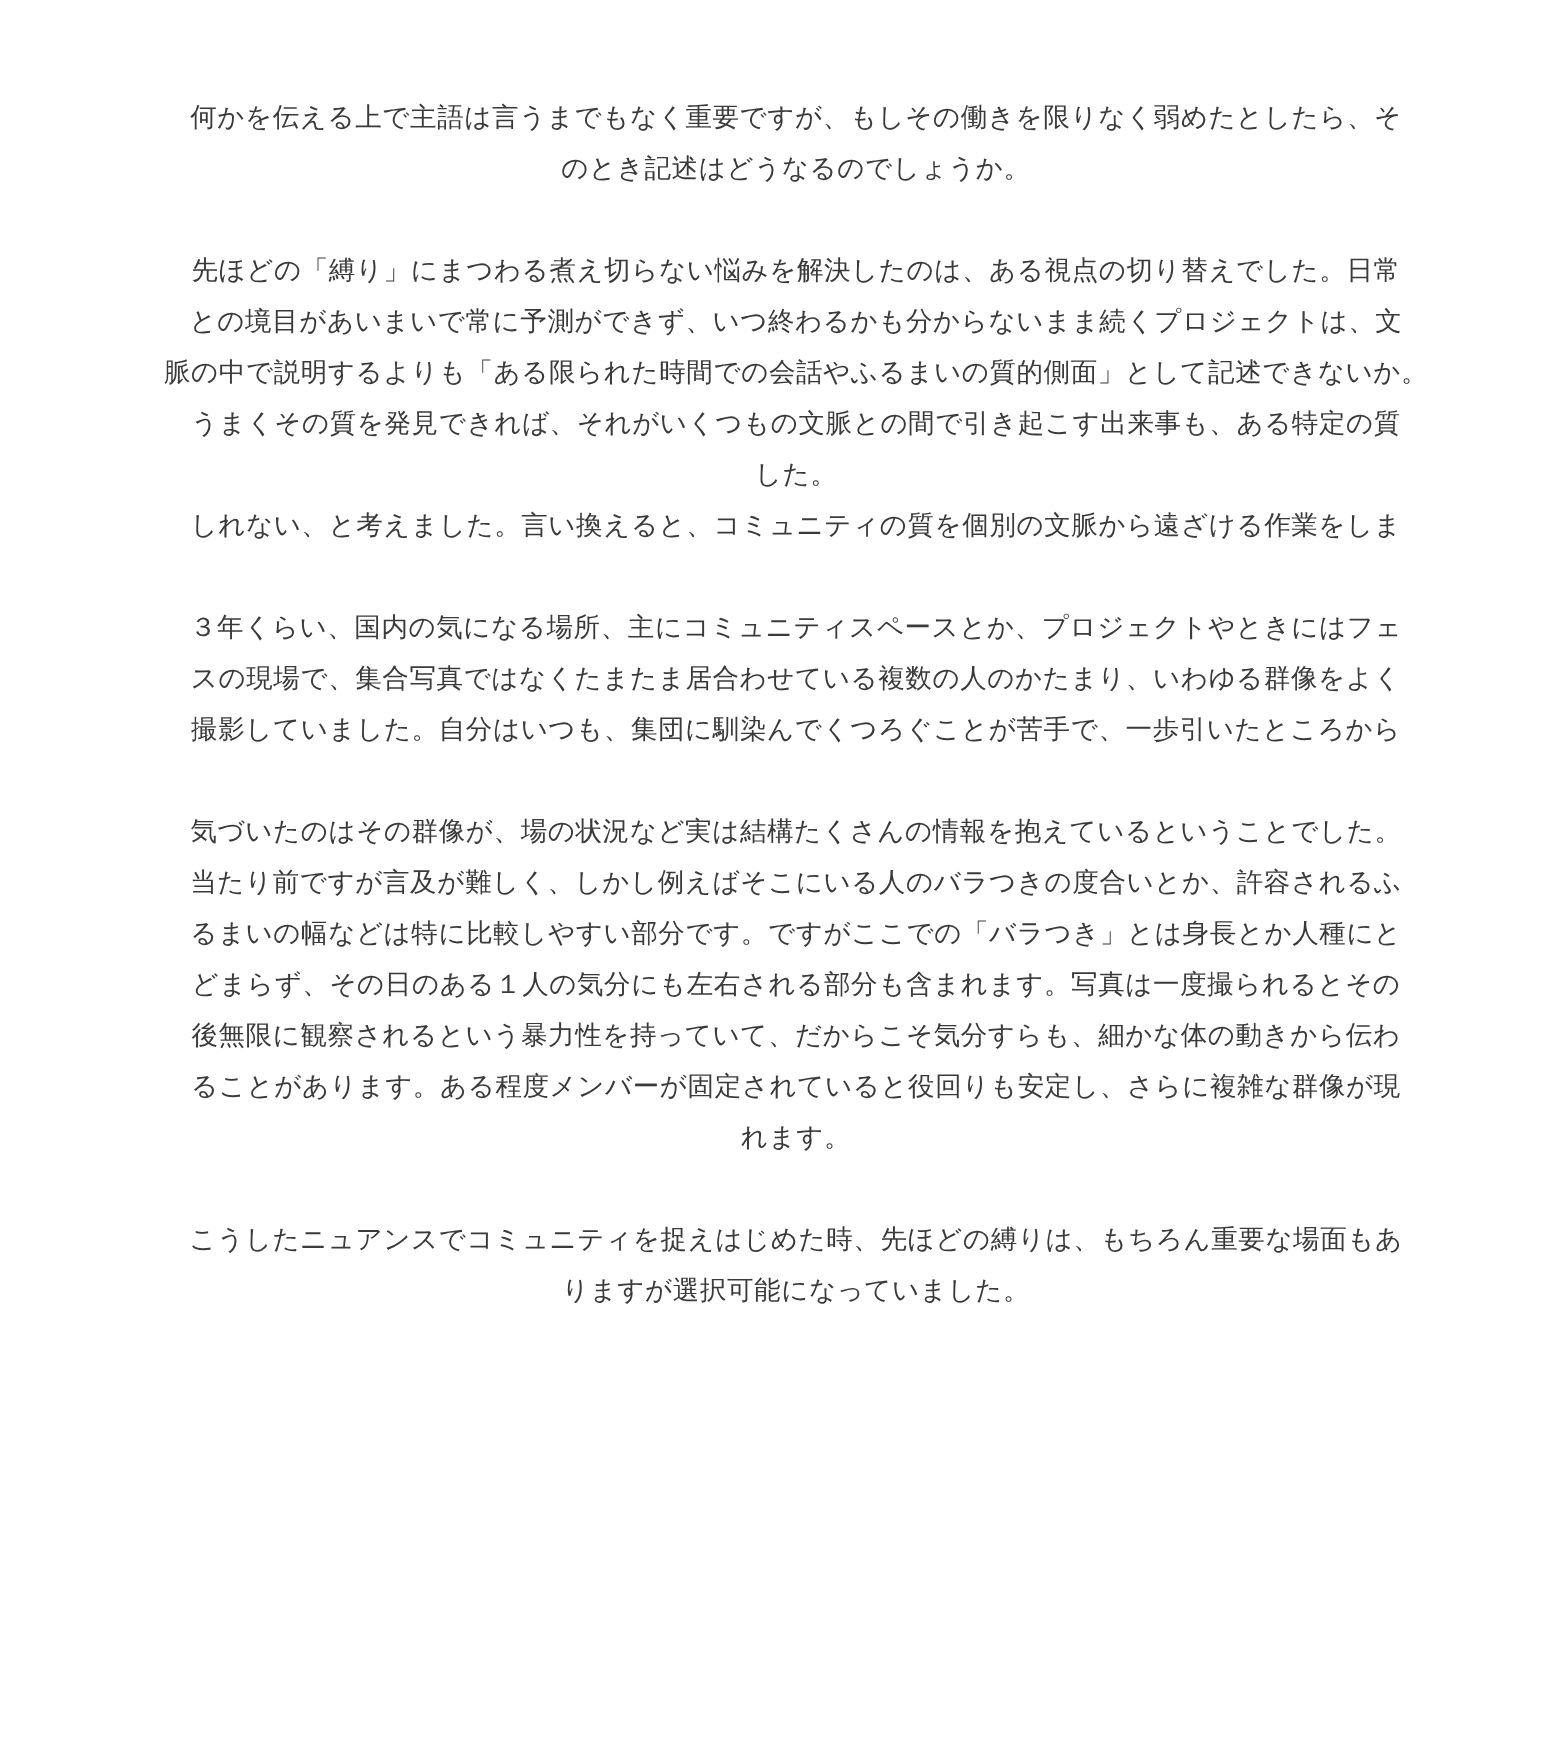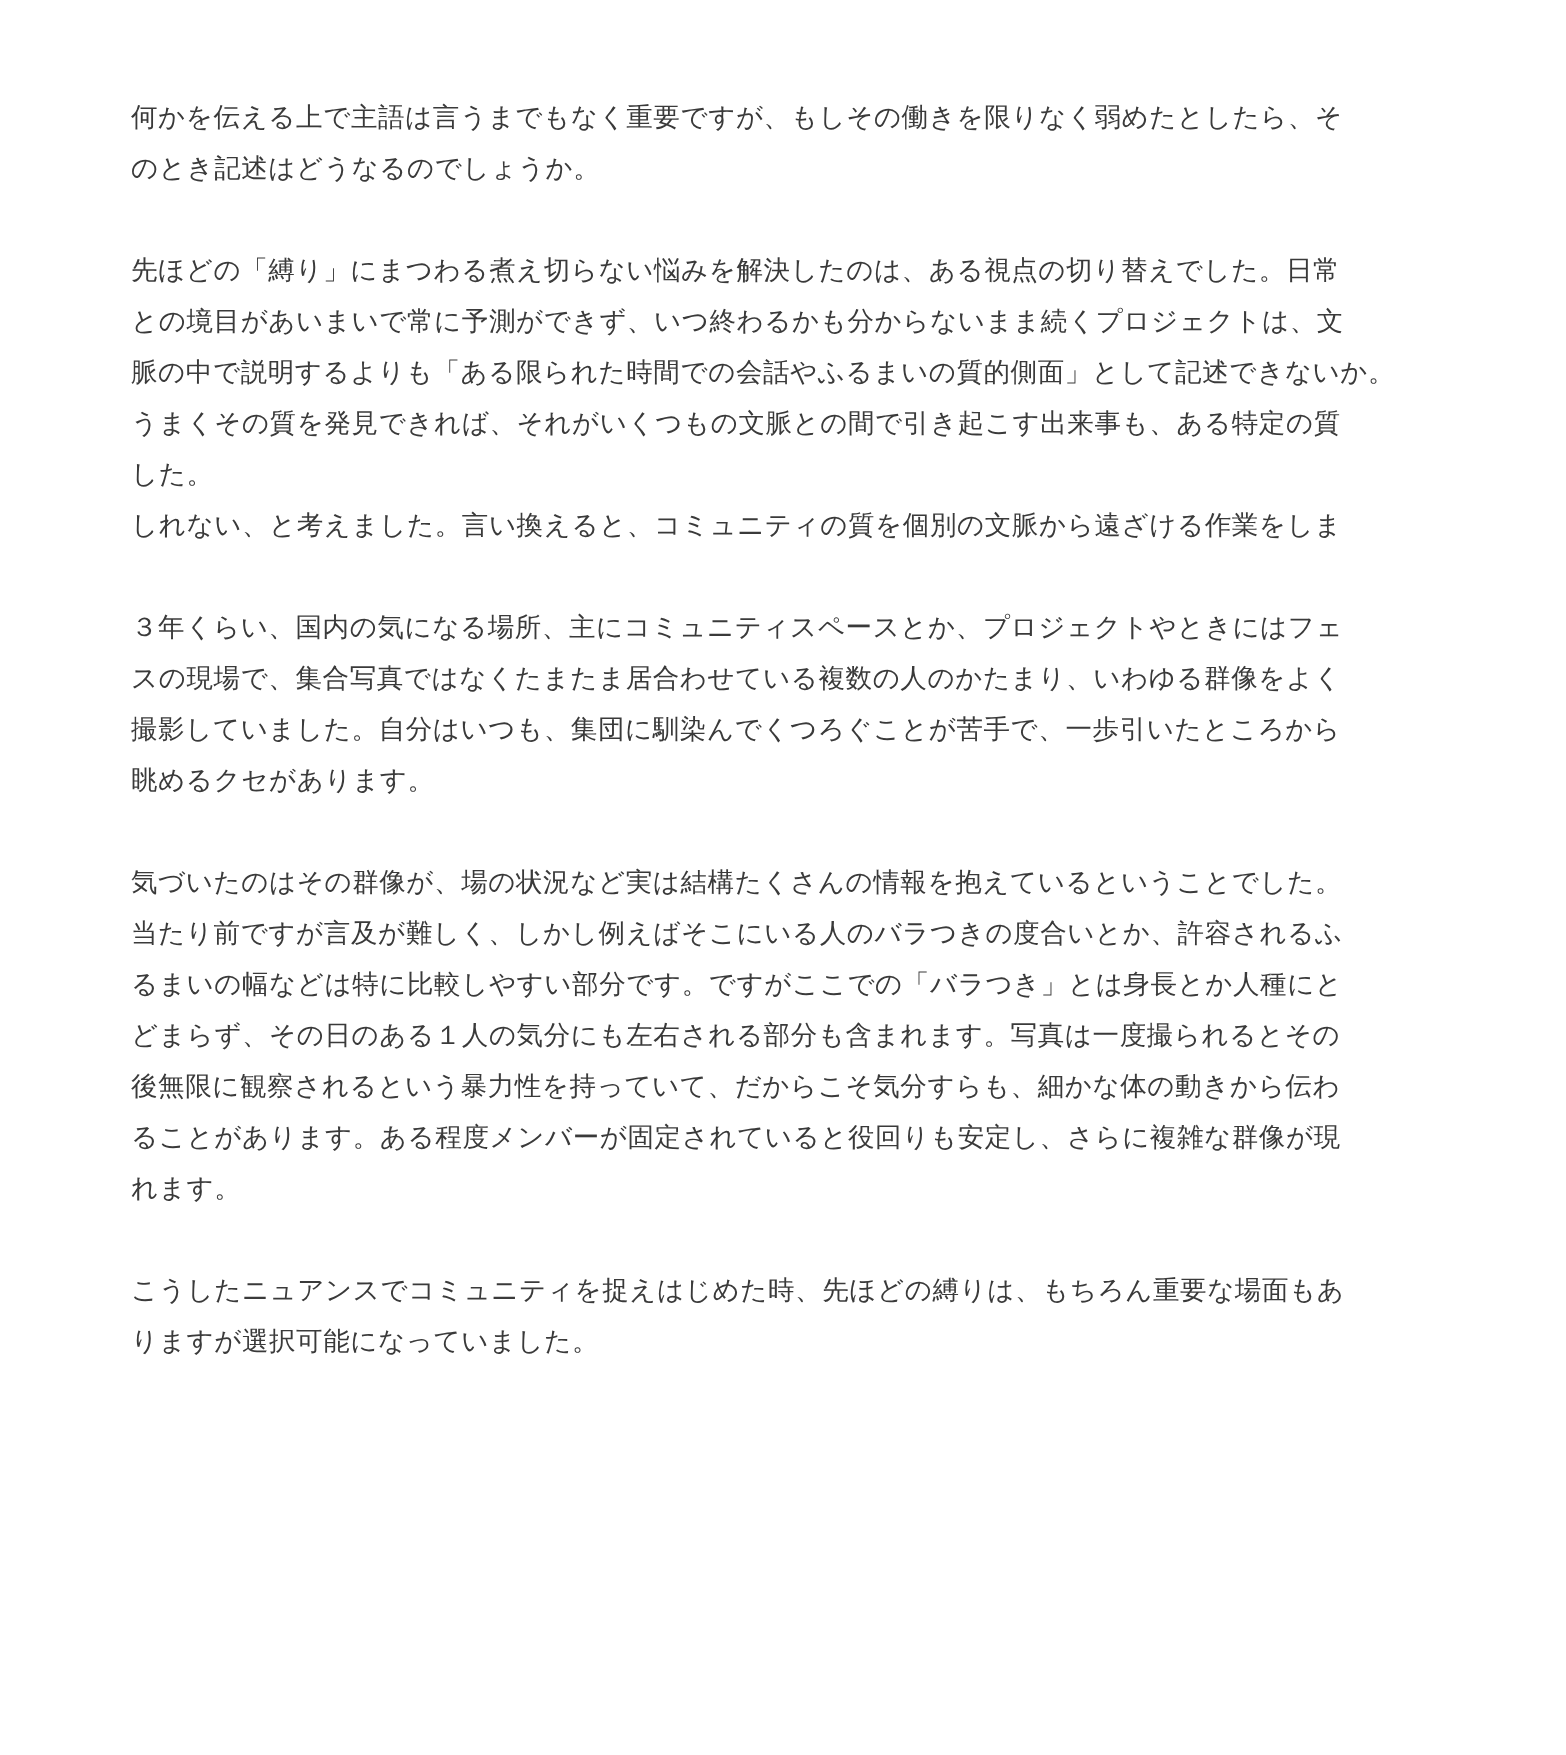--- a/index.html
+++ b/index.html
@@ -25,20 +25,21 @@
       letter-spacing: 0.6px;
     }
     .para {
       margin: 0 0 51px 0;
       padding: 0;
     }
     .line {
       display: block;
       white-space: nowrap;
       height: 51px;
+      text-align: center;
     }
   </style>
 </head>
 <body>
 
 <div class="article">
   <p class="para">
     <span class="line">何かを伝える上で主語は言うまでもなく重要ですが、もしその働きを限りなく弱めたとしたら、そ</span>
     <span class="line">のとき記述はどうなるのでしょうか。</span>
   </p>
@@ -47,21 +48,20 @@
     <span class="line">との境目があいまいで常に予測ができず、いつ終わるかも分からないまま続くプロジェクトは、文</span>
     <span class="line">脈の中で説明するよりも「ある限られた時間での会話やふるまいの質的側面」として記述できないか。</span>
     <span class="line">うまくその質を発見できれば、それがいくつもの文脈との間で引き起こす出来事も、ある特定の質</span>
     <span class="line">した。</span>
     <span class="line">しれない、と考えました。言い換えると、コミュニティの質を個別の文脈から遠ざける作業をしま</span>
   </p>
   <p class="para">
     <span class="line">３年くらい、国内の気になる場所、主にコミュニティスペースとか、プロジェクトやときにはフェ</span>
     <span class="line">スの現場で、集合写真ではなくたまたま居合わせている複数の人のかたまり、いわゆる群像をよく</span>
     <span class="line">撮影していました。自分はいつも、集団に馴染んでくつろぐことが苦手で、一歩引いたところから</span>
-    <span class="line">眺めるクセがあります。</span>
   </p>
   <p class="para">
     <span class="line">気づいたのはその群像が、場の状況など実は結構たくさんの情報を抱えているということでした。</span>
     <span class="line">当たり前ですが言及が難しく、しかし例えばそこにいる人のバラつきの度合いとか、許容されるふ</span>
     <span class="line">るまいの幅などは特に比較しやすい部分です。ですがここでの「バラつき」とは身長とか人種にと</span>
     <span class="line">どまらず、その日のある１人の気分にも左右される部分も含まれます。写真は一度撮られるとその</span>
     <span class="line">後無限に観察されるという暴力性を持っていて、だからこそ気分すらも、細かな体の動きから伝わ</span>
     <span class="line">ることがあります。ある程度メンバーが固定されていると役回りも安定し、さらに複雑な群像が現</span>
     <span class="line">れます。</span>
   </p>

